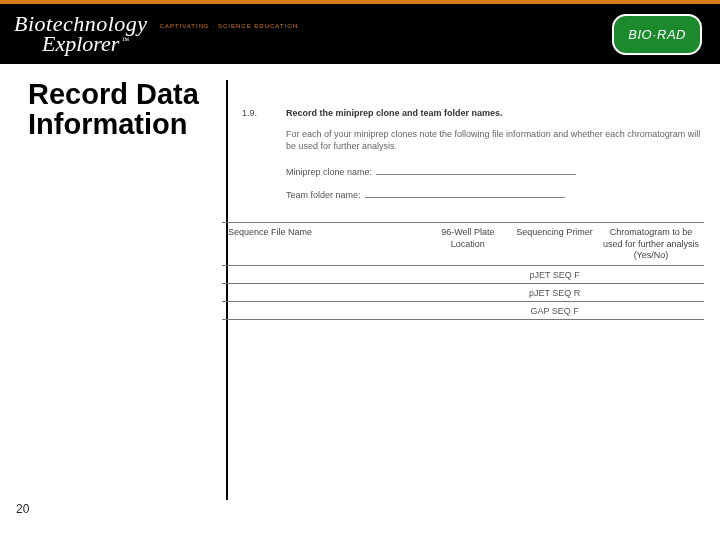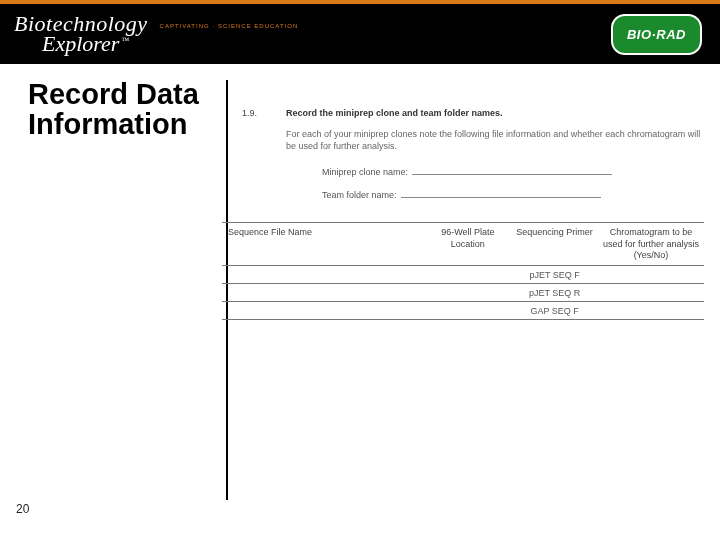--- a/index.html
+++ b/index.html
@@ -52,21 +52,21 @@
     font-style: normal;
     vertical-align: super;
     margin-left: 2px;
   }
   .logo-pill {
     background: #1a8a2c;
     border: 2px solid #fff;
     border-radius: 14px;
     padding: 11px 14px;
     color: #fff;
-    font-weight: bold;
+    font-weight: normal;
     font-style: italic;
     font-size: 13px;
     letter-spacing: 0.5px;
   }
   .content {
     display: flex;
     padding: 16px 10px 0 28px;
   }
   .left-col {
     width: 200px;
@@ -102,21 +102,20 @@
     margin-bottom: 10px;
   }
   .instr-body {
     color: #666;
     line-height: 1.35;
     margin-bottom: 14px;
   }
   .fill-line {
     margin-bottom: 12px;
     color: #555;
-    margin-left: 36px;
   }
   .underline {
     display: inline-block;
     border-bottom: 1px solid #888;
     width: 200px;
     height: 9px;
     vertical-align: baseline;
     margin-left: 4px;
   }
   .table-wrap {

